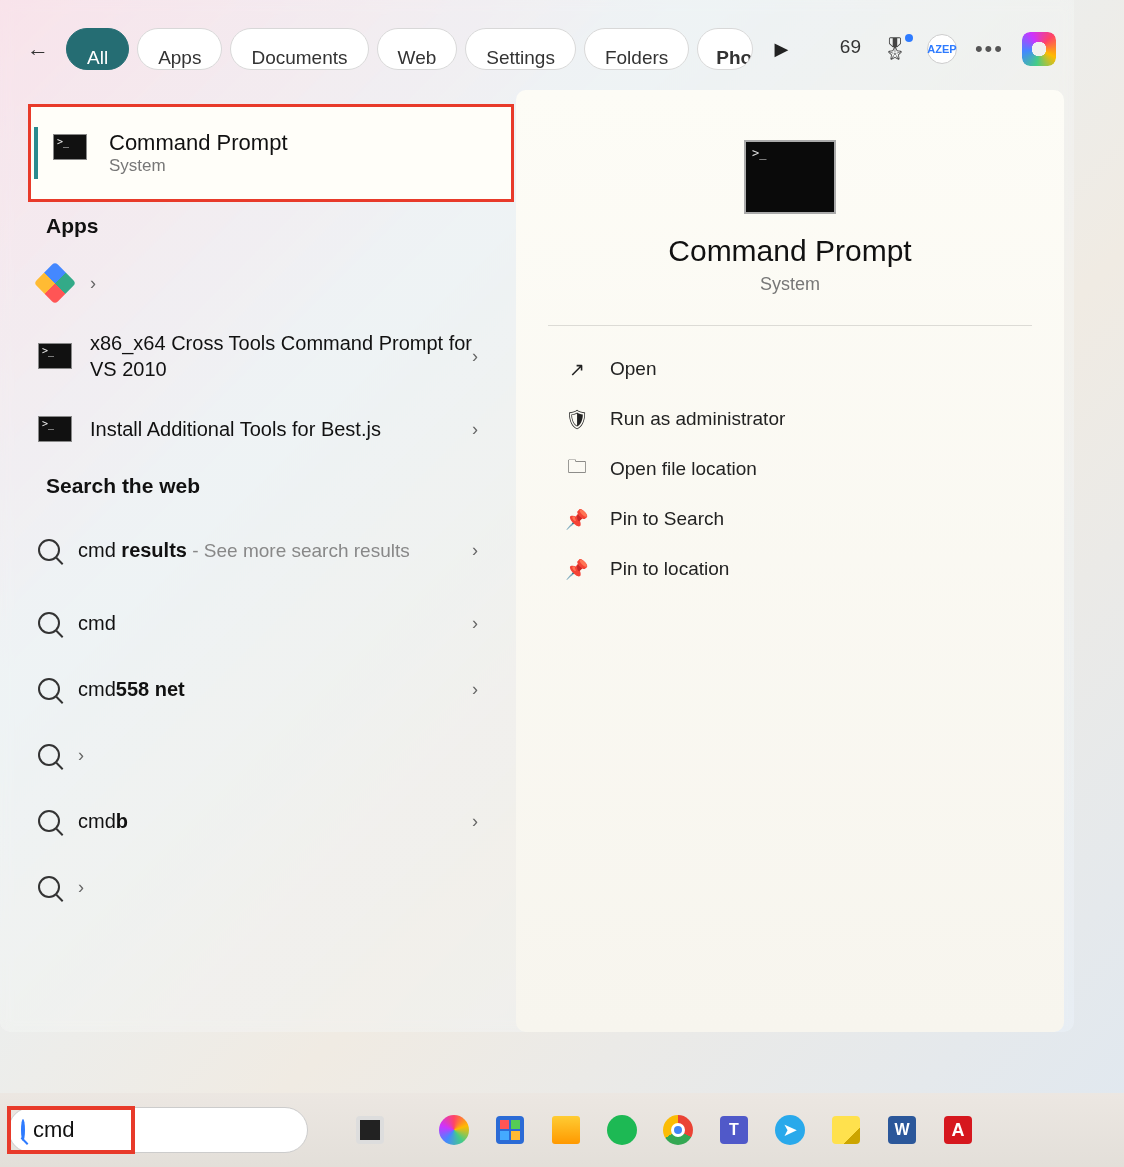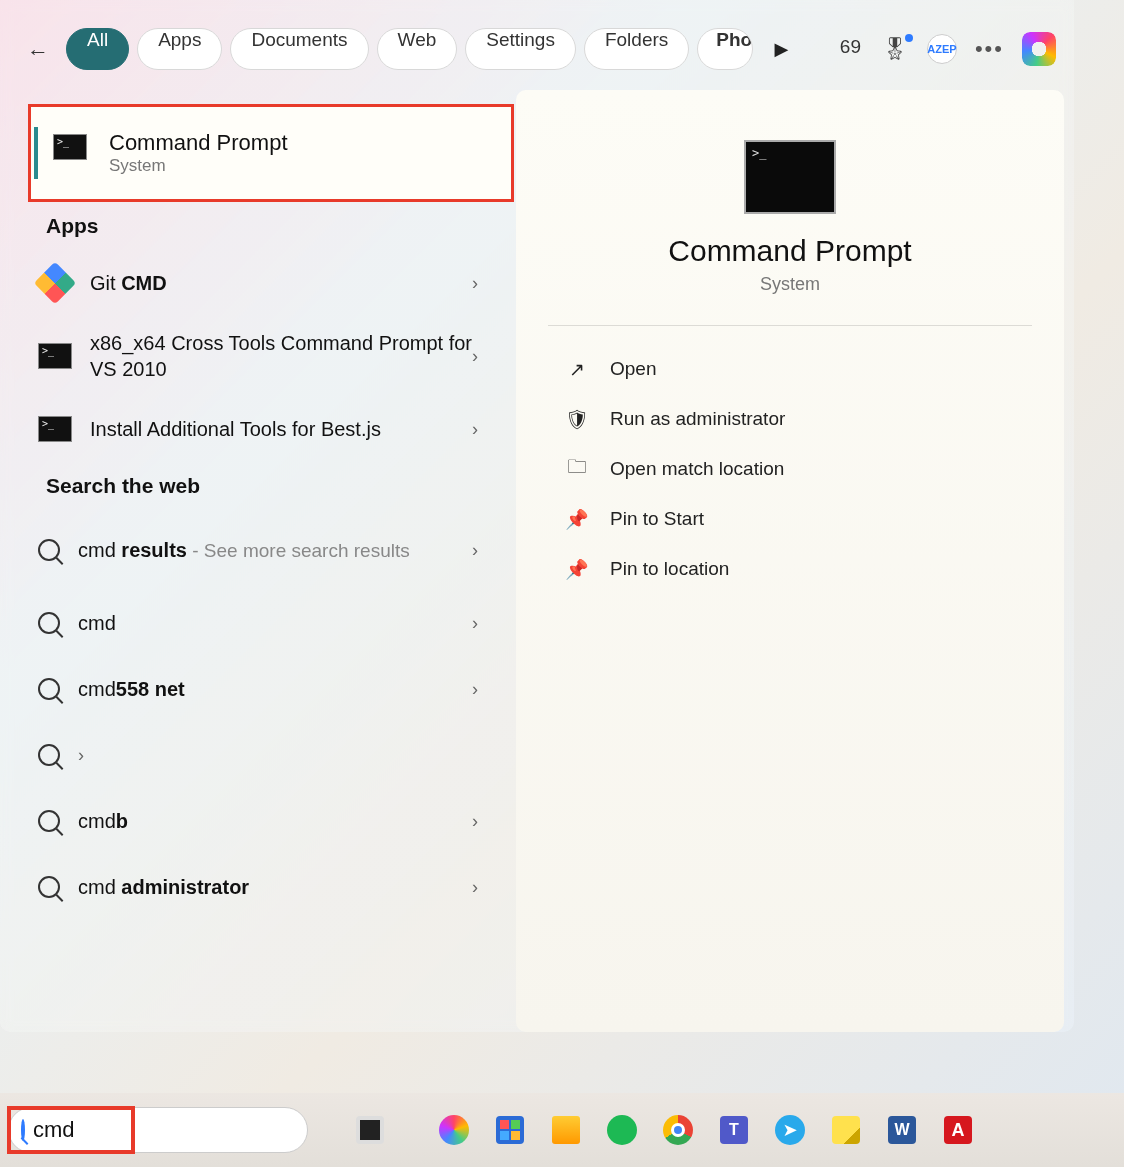--- a/index.html
+++ b/index.html
@@ -9,21 +9,21 @@
 .search-panel { position: absolute; top: 0; left: 0; width: 1074px; height: 1032px;
   background: linear-gradient(135deg, rgba(255,250,240,0.35), rgba(240,248,255,0.35));
   backdrop-filter: blur(6px);
   border-radius: 0 0 10px 10px; }
 
 
 .tab-row { display: flex; align-items: center; gap: 8px; padding: 28px 18px 10px 18px; }
 .back-btn { width: 40px; height: 40px; display:flex;align-items:center;justify-content:center;
   border-radius:50%; cursor:pointer; font-size:22px; color:#333; }
 .tab-pill { height:42px; padding:0 20px; border-radius:21px; background:#fff;
-  border:1px solid #d8d8d8; display:flex;align-items:flex-start; font-size:19px; color:#333;
+  border:1px solid #d8d8d8; display:flex;align-items:flex-end; font-size:19px; color:#333;
   cursor:pointer; white-space:nowrap;}
 .tab-pill.sel { background:#256d73; border-color:#256d73; color:#fff; }
 .tab-play { width:40px; height:40px; display:flex;align-items:center;justify-content:center;
   font-size:18px; color:#222; cursor:pointer;}
 .tab-right { margin-left:auto; display:flex; align-items:center; gap:18px; }
 .score { font-size:19px; color:#333; display:flex;gap:20px;}
 .medal { font-size:22px; color:#444; position:relative;}
 .bluedot{position:absolute;top:-2px;right:-4px;width:8px;height:8px;background:#2e7bff;border-radius:50%;}
 .avatar { width:30px;height:30px;border-radius:50%;background:#fff;border:1px solid #ccc;
   display:flex;align-items:center;justify-content:center;font-size:11px;font-weight:700;color:#2e7bff;}
@@ -148,23 +148,20 @@
           <div class="t2">System</div>
         </div>
       </div>
 
       <div class="sec-head">Apps</div>
 
       <div class="row">
         <div class="ico">
             <div class="git-ico"></div>
           </div>
-        <div class="txt">
-            <div class="t1"><span>Git </span><b>CMD</b><span></span></div>
-          </div>
         <div class="chev">›</div>
       </div>
       <div class="row tall-row">
         <div class="ico">
             <div class="term-ico"></div>
           </div>
         <div class="txt">
             <div class="t1" style="line-height:1.3"><span>x86_x64 Cross Tools Command Prompt for VS 2010</span></div>
           </div>
         <div class="chev">›</div>
@@ -208,48 +205,45 @@
       </div>
       <div class="row">
         <div class="search-ico"></div>
         <div class="txt">
             <div class="t1"><span>cmd</span><b>b</b></div>
           </div>
         <div class="chev">›</div>
       </div>
       <div class="row">
         <div class="search-ico"></div>
-        <div class="txt">
-            <div class="t1"><span>cmd </span><b>administrator</b></div>
-          </div>
         <div class="chev">›</div>
       </div>
 
     </div>
 
     <div class="right-col">
       <div class="det-icon"></div>
       <div class="det-title">Command Prompt</div>
       <div class="det-sub">System</div>
       <hr class="det-sep">
       <div class="action">
         <span class="aico">↗</span>
         <span>Open</span>
       </div>
       <div class="action">
         <span class="aico">🛡</span>
         <span>Run as administrator</span>
       </div>
       <div class="action">
         <span class="aico">🗀</span>
-        <span>Open match location</span>
+        <span>Open file location</span>
       </div>
       <div class="action">
         <span class="aico">📌</span>
-        <span>Pin to Start</span>
+        <span>Pin to Search</span>
       </div>
       <div class="action">
         <span class="aico">📌</span>
         <span>Pin to location</span>
       </div>
     </div>
   </div>
 </div>
 
 <div class="taskbar">

